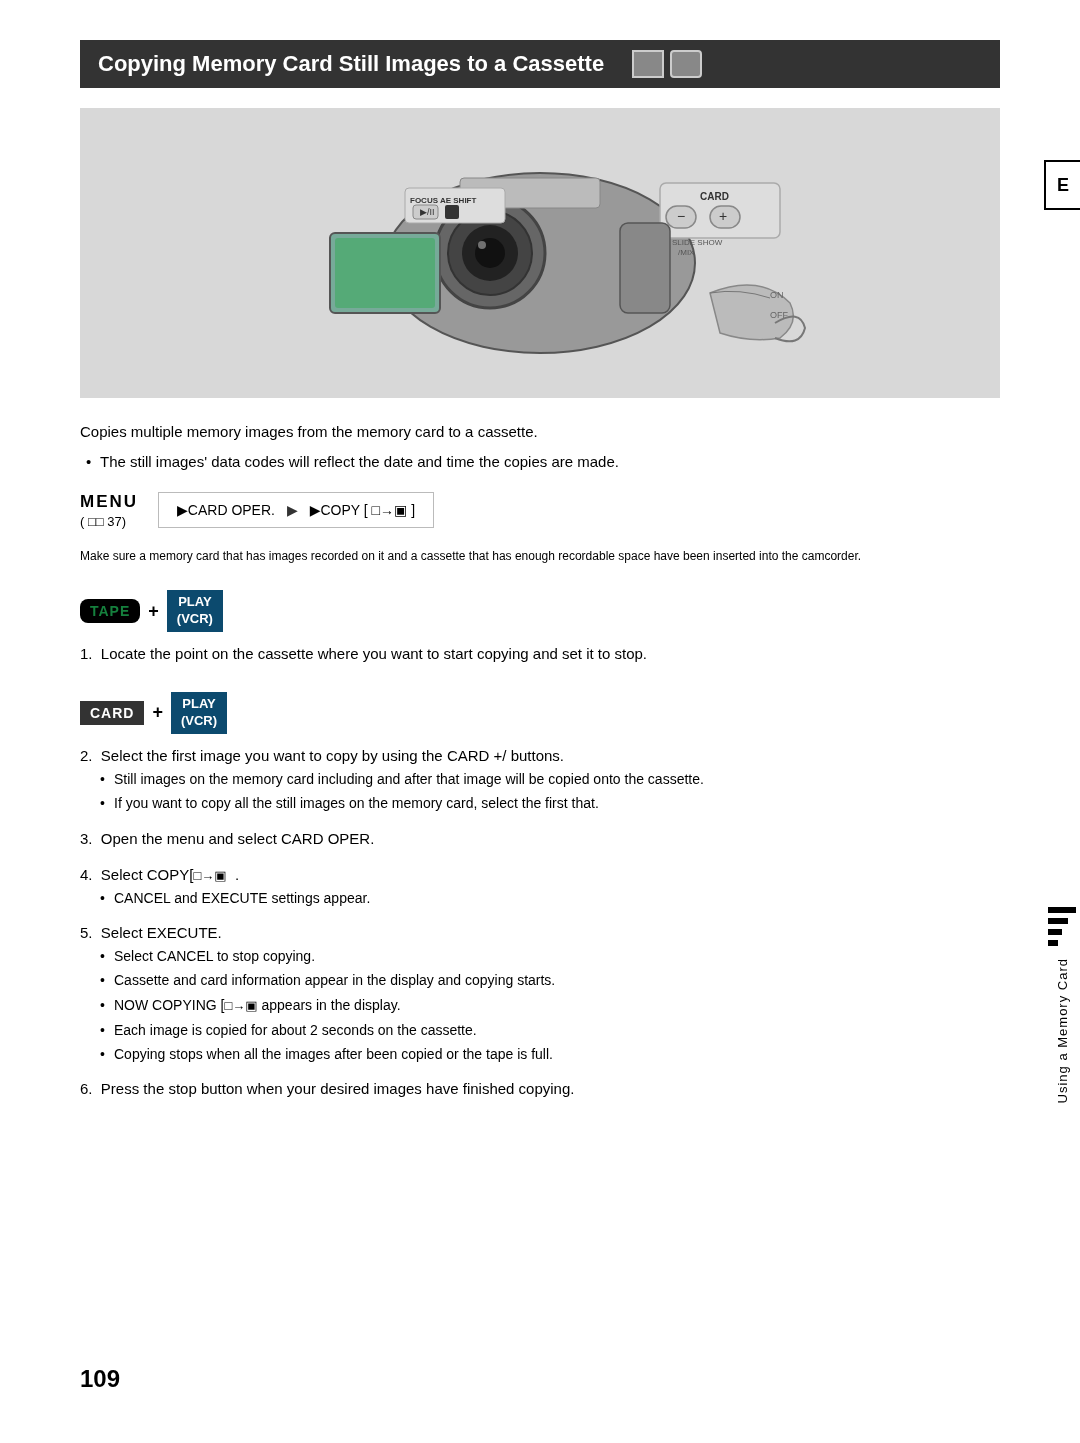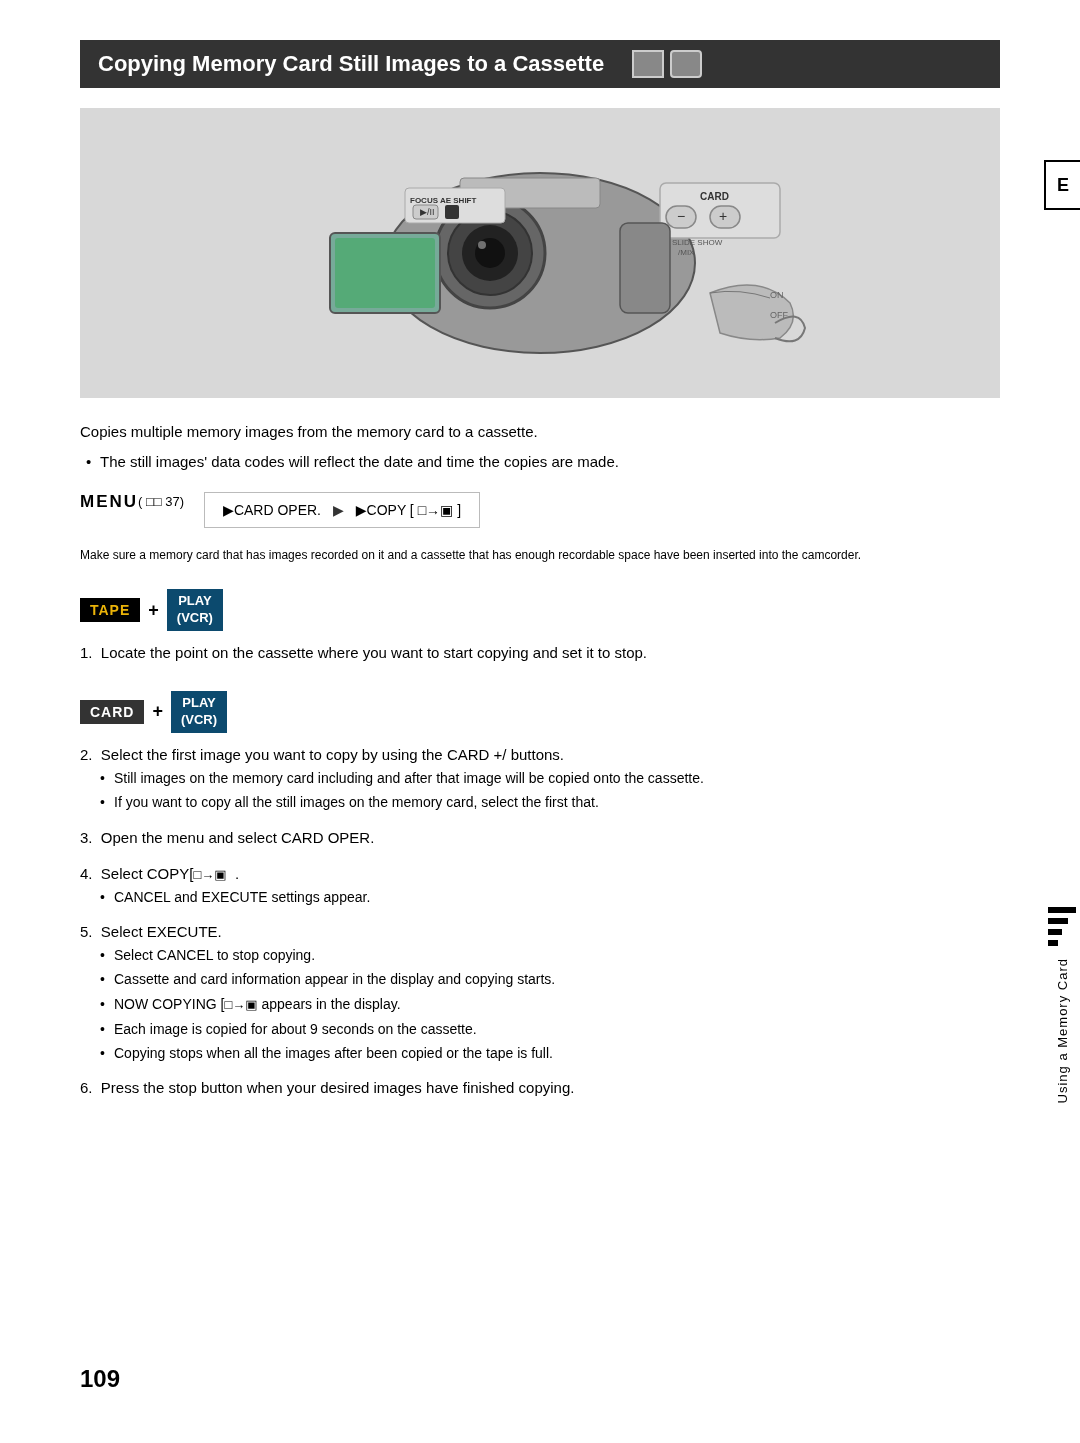--- a/index.html
+++ b/index.html
@@ -138,21 +138,21 @@
 
     
     .menu-section {
       display: flex;
       align-items: flex-start;
       gap: 20px;
       margin: 18px 0 18px 0;
     }
     .menu-label-block {
       display: flex;
-      flex-direction: row;
+      flex-direction: column;
       align-items: flex-start;
     }
     .menu-bold {
       font-weight: 900;
       font-size: 17px;
       letter-spacing: 2px;
     }
     .menu-ref {
       font-size: 13px;
       margin-top: 2px;
@@ -178,25 +178,26 @@
 
     
     .mode-badge {
       display: inline-flex;
       align-items: center;
       gap: 8px;
       margin: 14px 0 10px 0;
     }
     .badge-tape {
       background: #000;
-      color: #eab308;
+      color: #15803d;
       font-weight: bold;
       font-size: 14px;
       padding: 4px 10px;
       letter-spacing: 1px;
+      border-radius: 8px;
     }
     .badge-plus {
       font-size: 18px;
       font-weight: bold;
     }
     .badge-play {
       background: #0c4a6e;
       color: #fff;
       font-size: 13px;
       padding: 4px 10px;
@@ -420,21 +421,21 @@
 
   
   <div class="step-item">
     <p class="step-number">
       <span>5.</span>&nbsp;
       <span>Select EXECUTE.</span>
     </p>
     <p class="sub-bullet">Select CANCEL to stop copying.</p>
     <p class="sub-bullet">Cassette and card information appear in the display and copying starts.</p>
     <p class="sub-bullet">NOW COPYING [<span class="now-copy-symbol">□→▣</span>&nbsp;appears in the display.</p>
-    <p class="sub-bullet">Each image is copied for about 9 seconds on the cassette.</p>
+    <p class="sub-bullet">Each image is copied for about 2 seconds on the cassette.</p>
     <p class="sub-bullet">Copying stops when all the images after been copied or the tape is full.</p>
   </div>
 
   
   <div class="step-item">
     <p class="step-number">
       <span>6.</span>&nbsp;
       <span>Press the stop button when your desired images have finished copying.</span>
     </p>
   </div>

